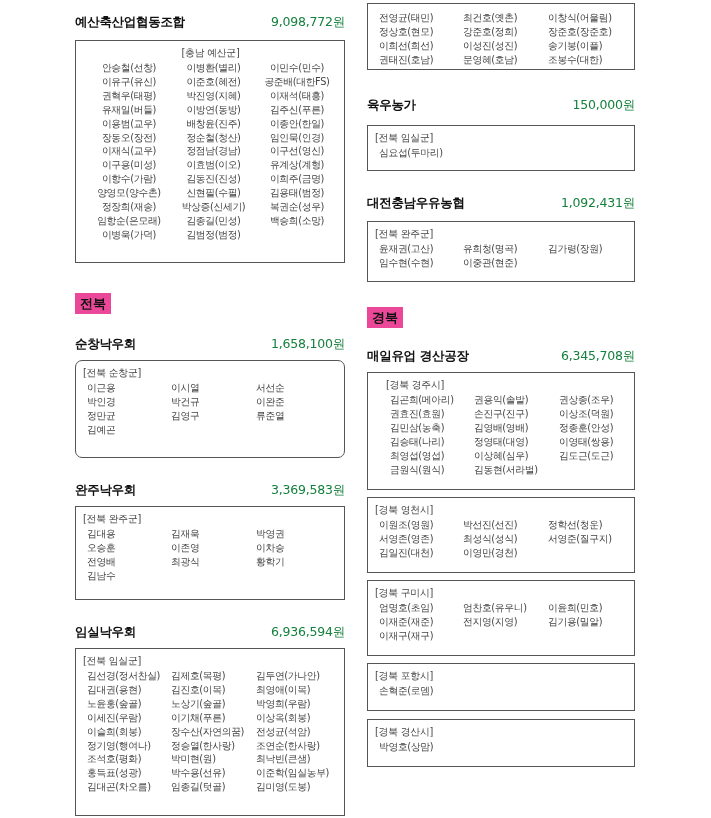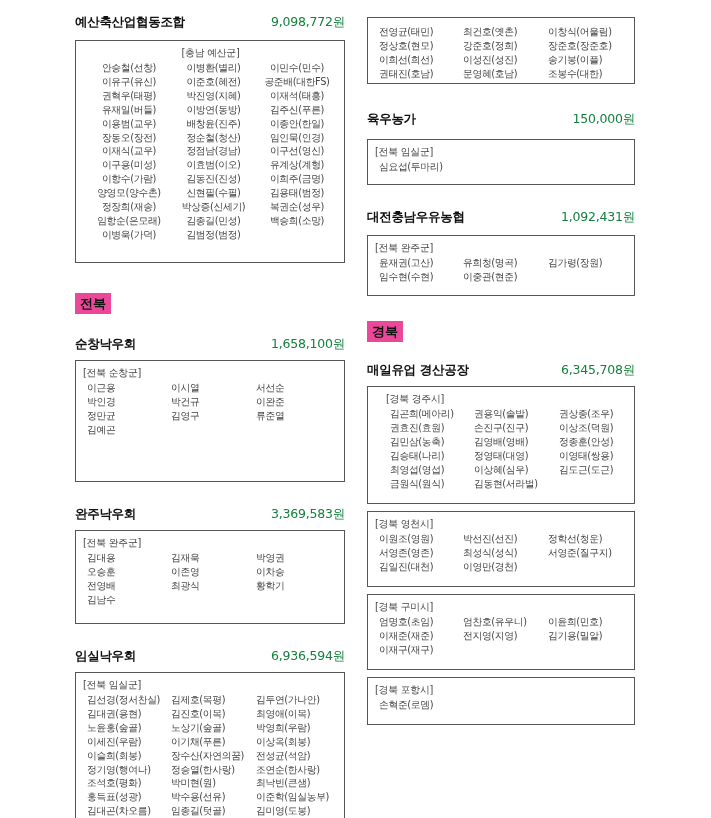--- a/index.html
+++ b/index.html
@@ -99,21 +99,21 @@
   </div>
 
   <div style="height:30px"></div>
   <span class="prov">전북</span>
 
   <div style="height:20px"></div>
   <div class="org-head">
     <span class="org-name">순창낙우회</span>
     <span class="org-amount">1,658,100원</span>
   </div>
-  <div class="box" style="height:122px;">
+  <div class="box" style="height:98px;border-radius:7px;">
     <div class="region">[전북 순창군]</div>
     <div class="names">
         <span>이근용</span>
         <span>이시열</span>
         <span>서선순</span>
         <span>박인경</span>
         <span>박건규</span>
         <span>이완준</span>
         <span>정만균</span>
         <span>김영구</span>
@@ -177,21 +177,21 @@
         <span>이준학(임실농부)</span>
         <span>김대곤(차오름)</span>
         <span>임종길(텃골)</span>
         <span>김미영(도봉)</span>
       </div>
   </div>
 </div>
 
 <div class="col col-right">
 
-  <div class="box" style="margin-top:17px; height:67px; padding-top:7px;">
+  <div class="box" style="margin-top:3px; height:67px; padding-top:7px;">
     <div class="names">
         <span>전영균(태민)</span>
         <span>최건호(옛촌)</span>
         <span>이창식(어울림)</span>
         <span>정상호(현모)</span>
         <span>강준호(정희)</span>
         <span>장준호(장준호)</span>
         <span>이희선(희선)</span>
         <span>이성진(성진)</span>
         <span>송기봉(이플)</span>
@@ -283,13 +283,19 @@
         <span>김기용(밀알)</span>
         <span>이재구(재구)</span>
       </div>
   </div>
   <div class="box" style="height:48px; margin-top:7px;">
     <div class="region">[경북 포항시]</div>
     <div class="names">
         <span>손혁준(로뎀)</span>
       </div>
   </div>
+  <div class="box" style="height:48px; margin-top:8px;">
+    <div class="region">[경북 경산시]</div>
+    <div class="names">
+        <span>박영호(상맘)</span>
+      </div>
+  </div>
 </div>
 
 </body></html>

